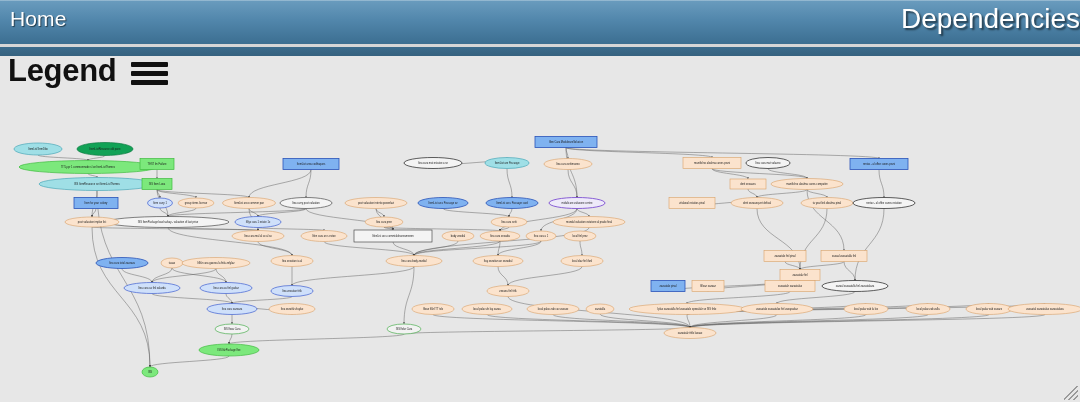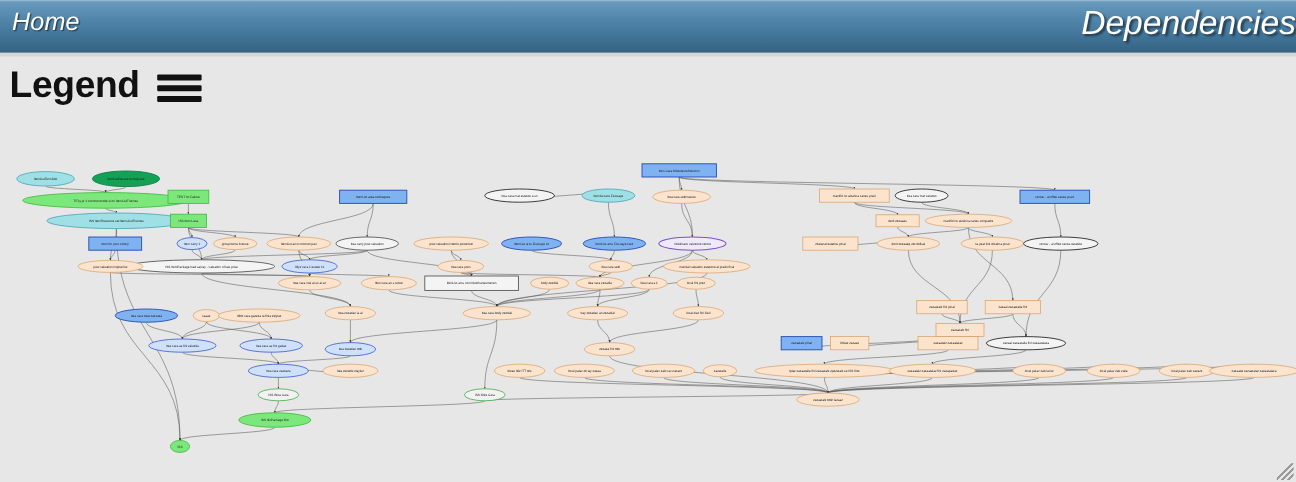--- a/index.html
+++ b/index.html
@@ -14,24 +14,23 @@
     background: #e7e7e7;
     font-family: "Liberation Sans", sans-serif;
     position: relative;
   }
 
   
   #app-header {
     position: absolute;
     left: 0; top: 0;
     width: 1080px;
-    height: 44px;
+    height: 56px;
     background: linear-gradient(to bottom, #6a9cbe 0%, #5287ac 35%, #3f7295 72%, #36627f 100%);
     box-shadow: inset 0 1px 0 rgba(255,255,255,0.28);
-    font-style: italic;
   }
   #header-sep {
     position: absolute;
     left: 0; top: 44px;
     width: 1080px; height: 3px;
     background: #d6d6d6;
   }
   #home-link {
     position: absolute;
     left: 10px; top: 7px;

